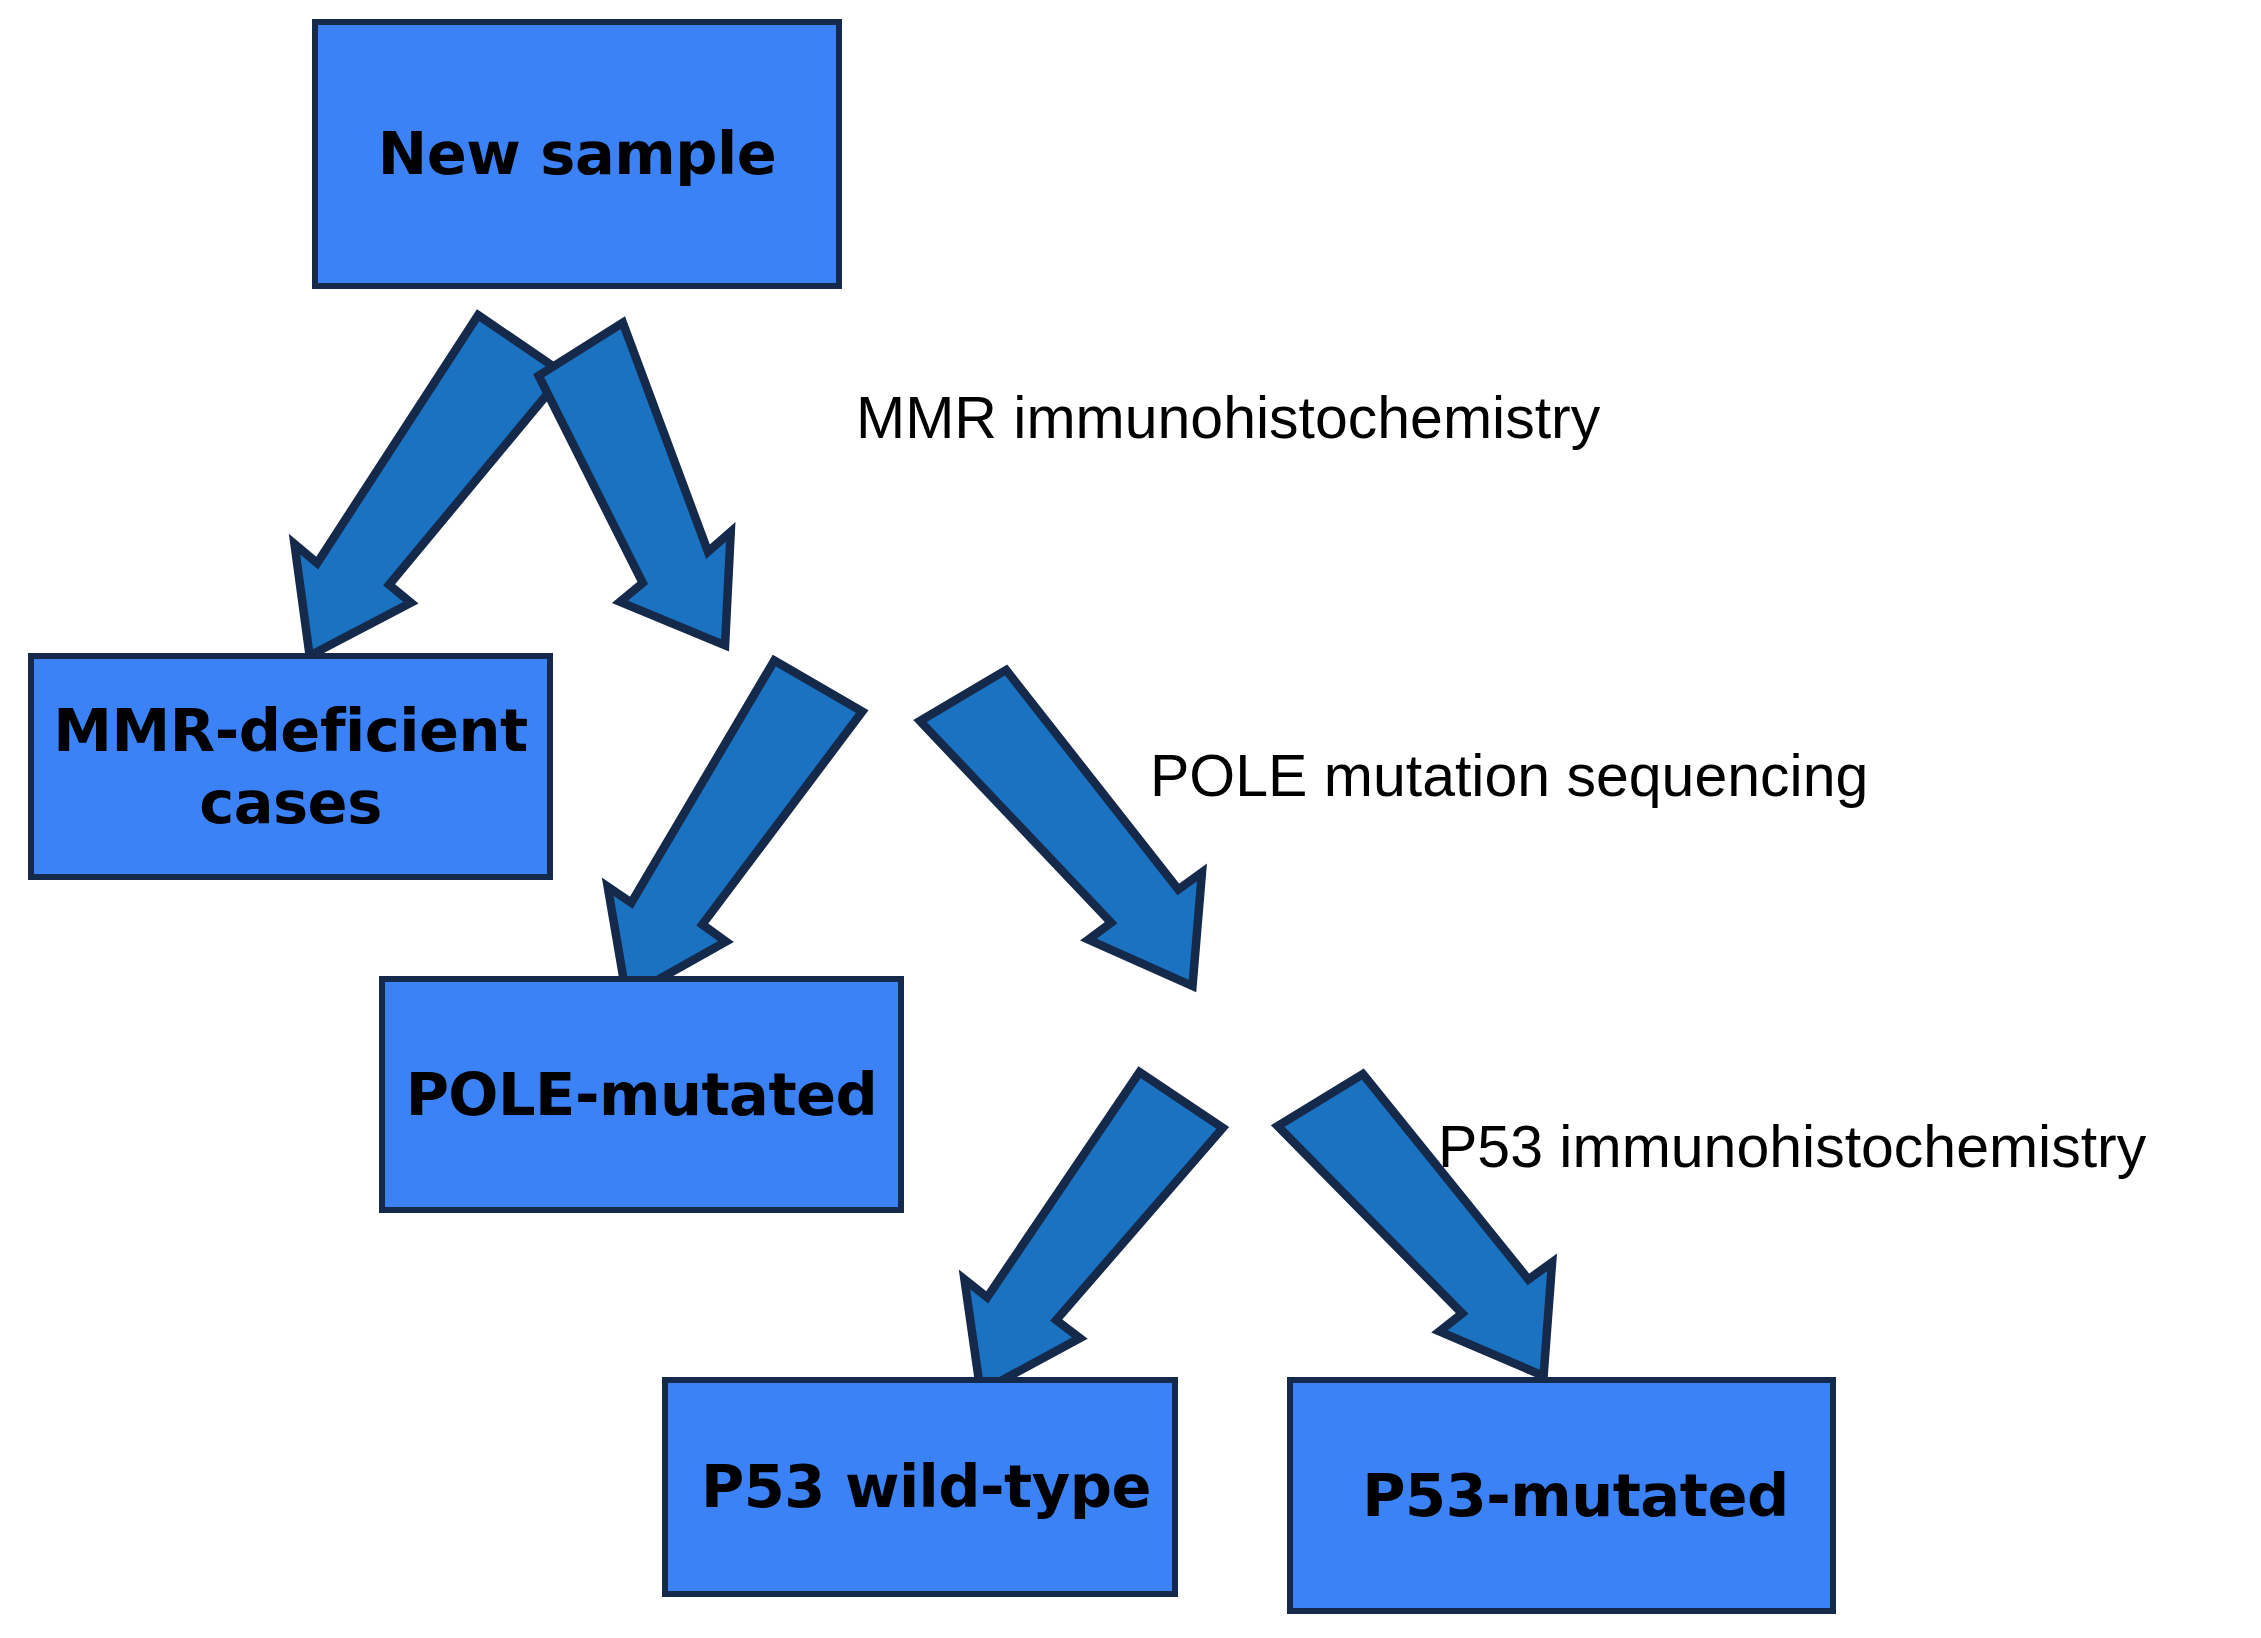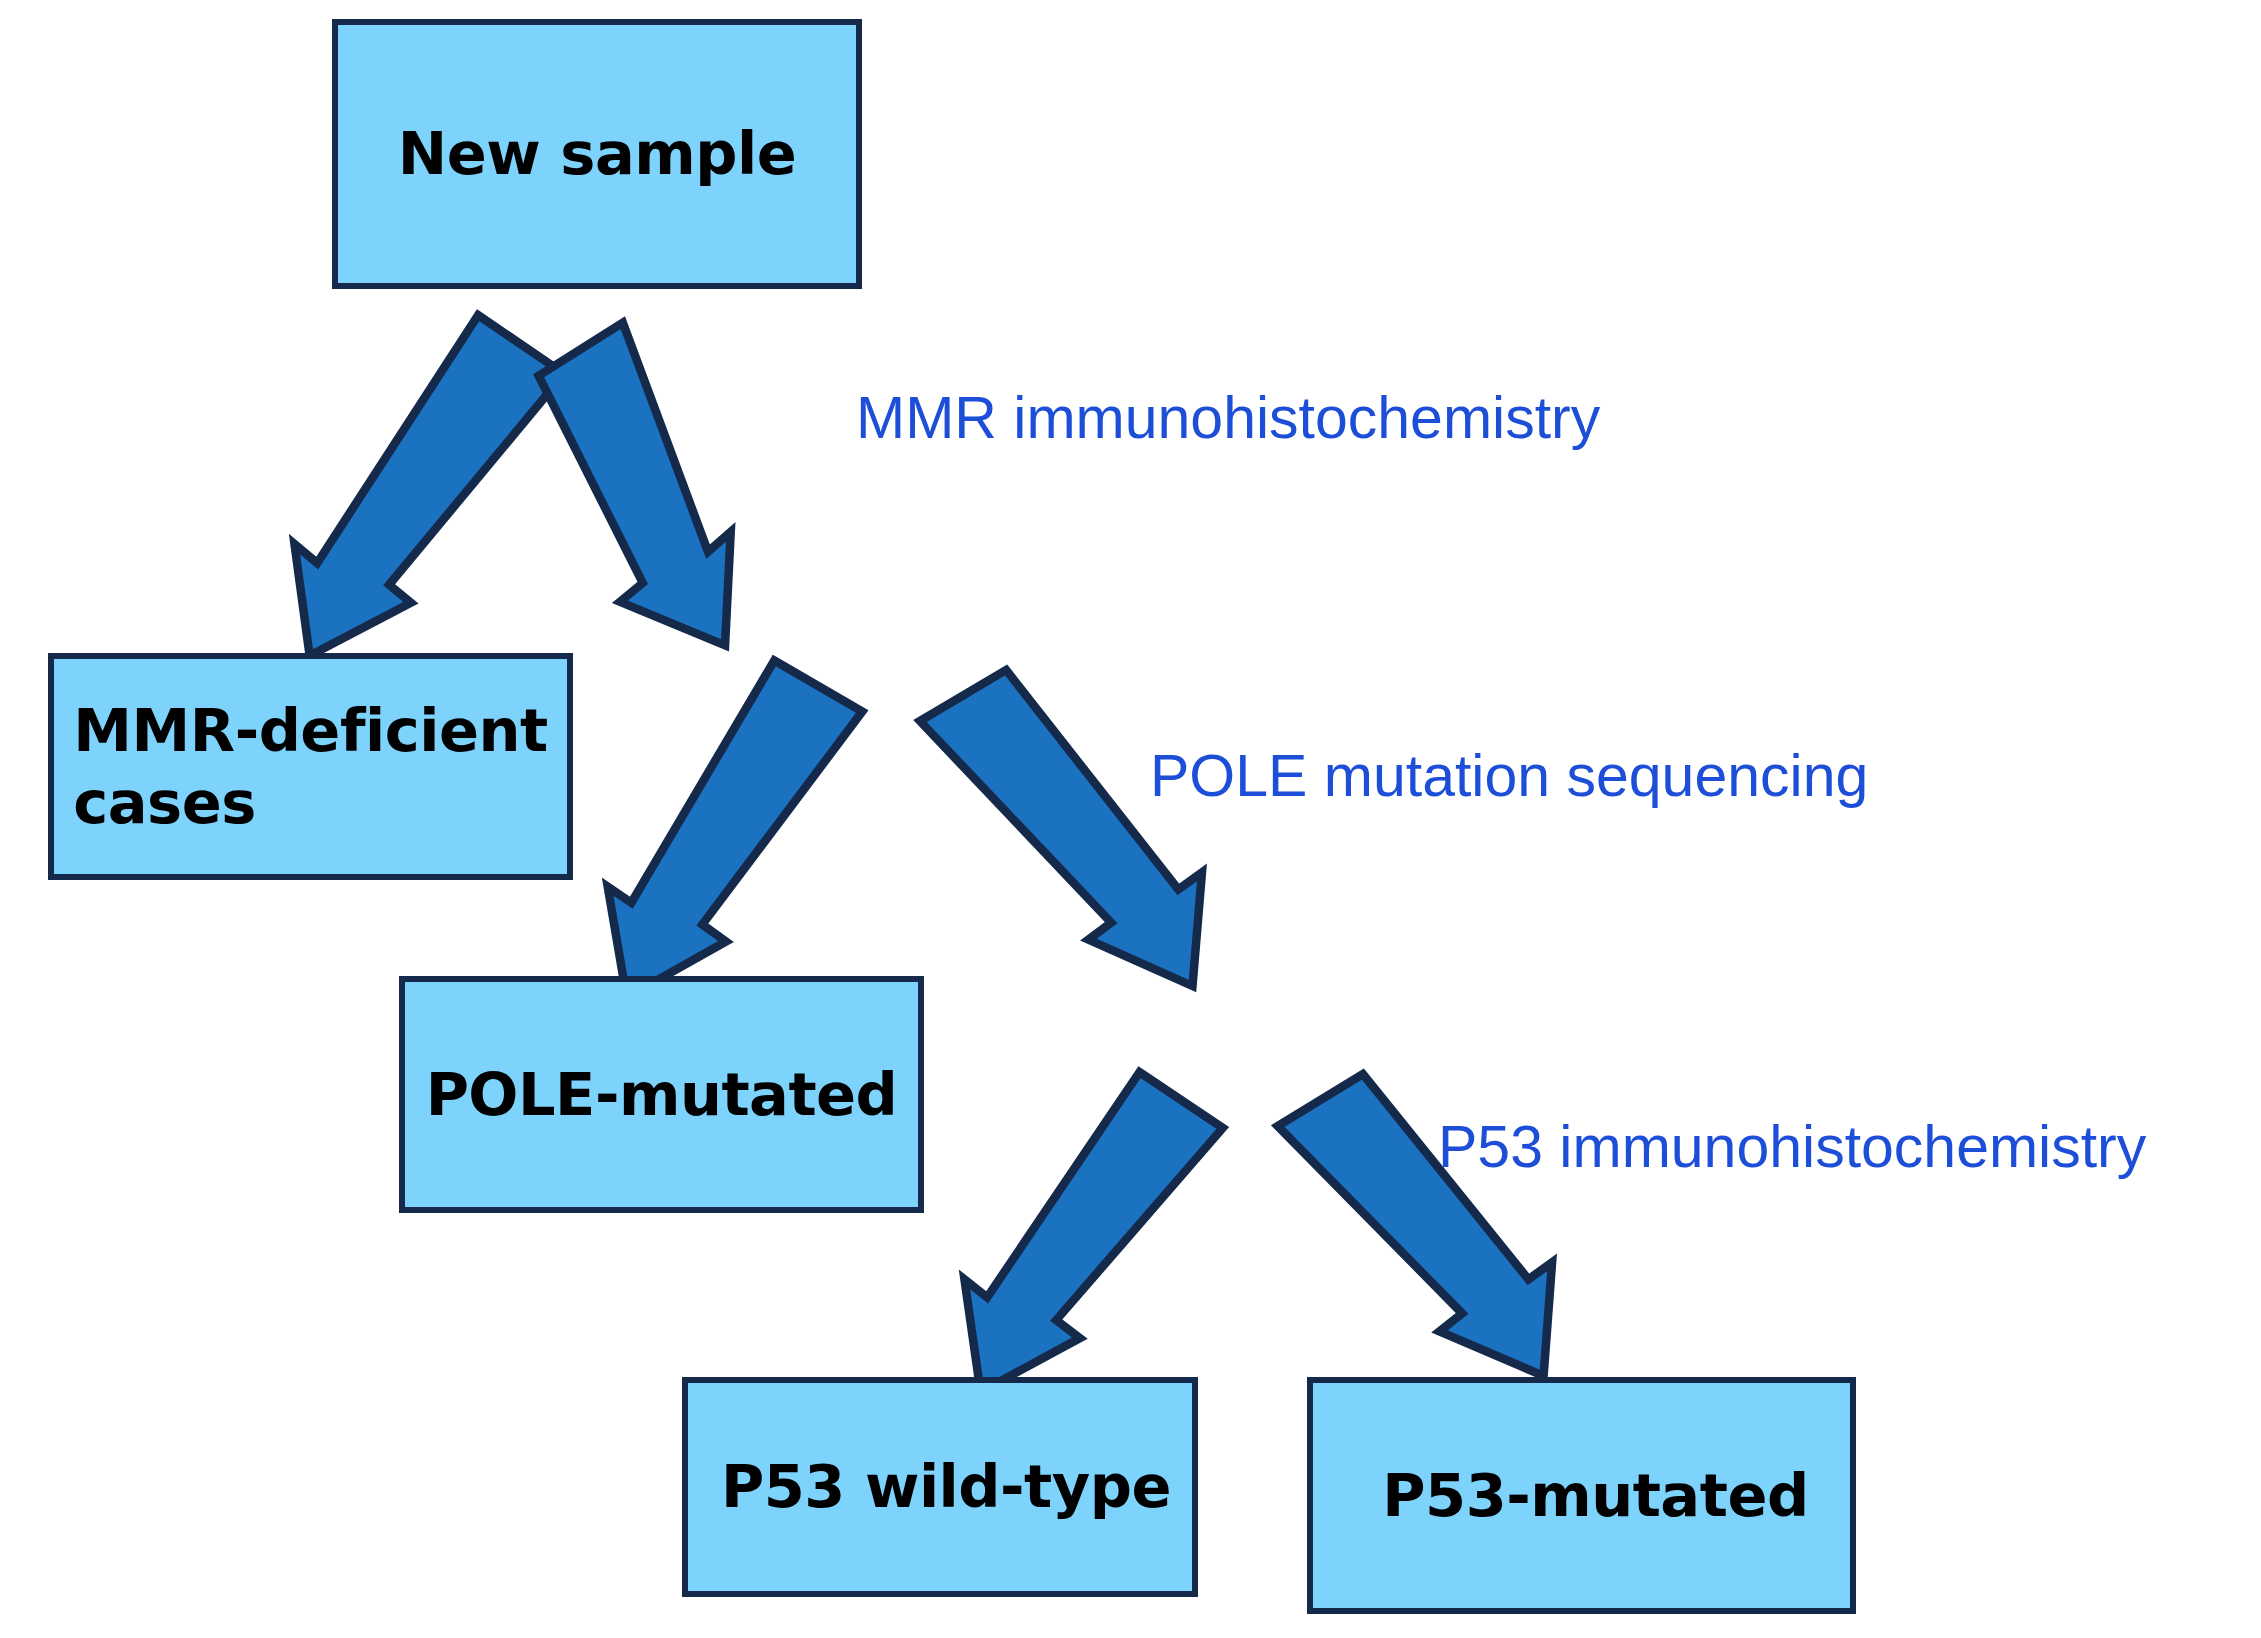--- a/index.html
+++ b/index.html
@@ -13,41 +13,41 @@
   #canvas {
     position: relative;
     width: 2262px;
     height: 1638px;
     background: #ffffff;
     overflow: hidden;
   }
   .node-box {
     position: absolute;
     box-sizing: border-box;
-    background: #7dd3fc;
+    background: #3b82f6;
     border: 6.6px solid #15294B;
     display: flex;
     align-items: center;
     justify-content: center;
-    margin-left: 20px;
+    text-align: center;
   }
   .node-label {
     font-family: "DejaVu Sans", sans-serif;
     font-weight: bold;
     color: #000000;
     font-size: 59px;
     line-height: 1.22;
     letter-spacing: -0.5px;
     white-space: pre-line;
   }
   .edge-label {
     position: absolute;
     font-family: "Liberation Sans", sans-serif;
     font-weight: normal;
-    color: #1d4ed8;
+    color: #000000;
     font-size: 59px;
     line-height: 1.1;
     white-space: nowrap;
   }
   .arrow-layer {
     position: absolute;
     left: 0;
     top: 0;
     width: 2262px;
     height: 1638px;

